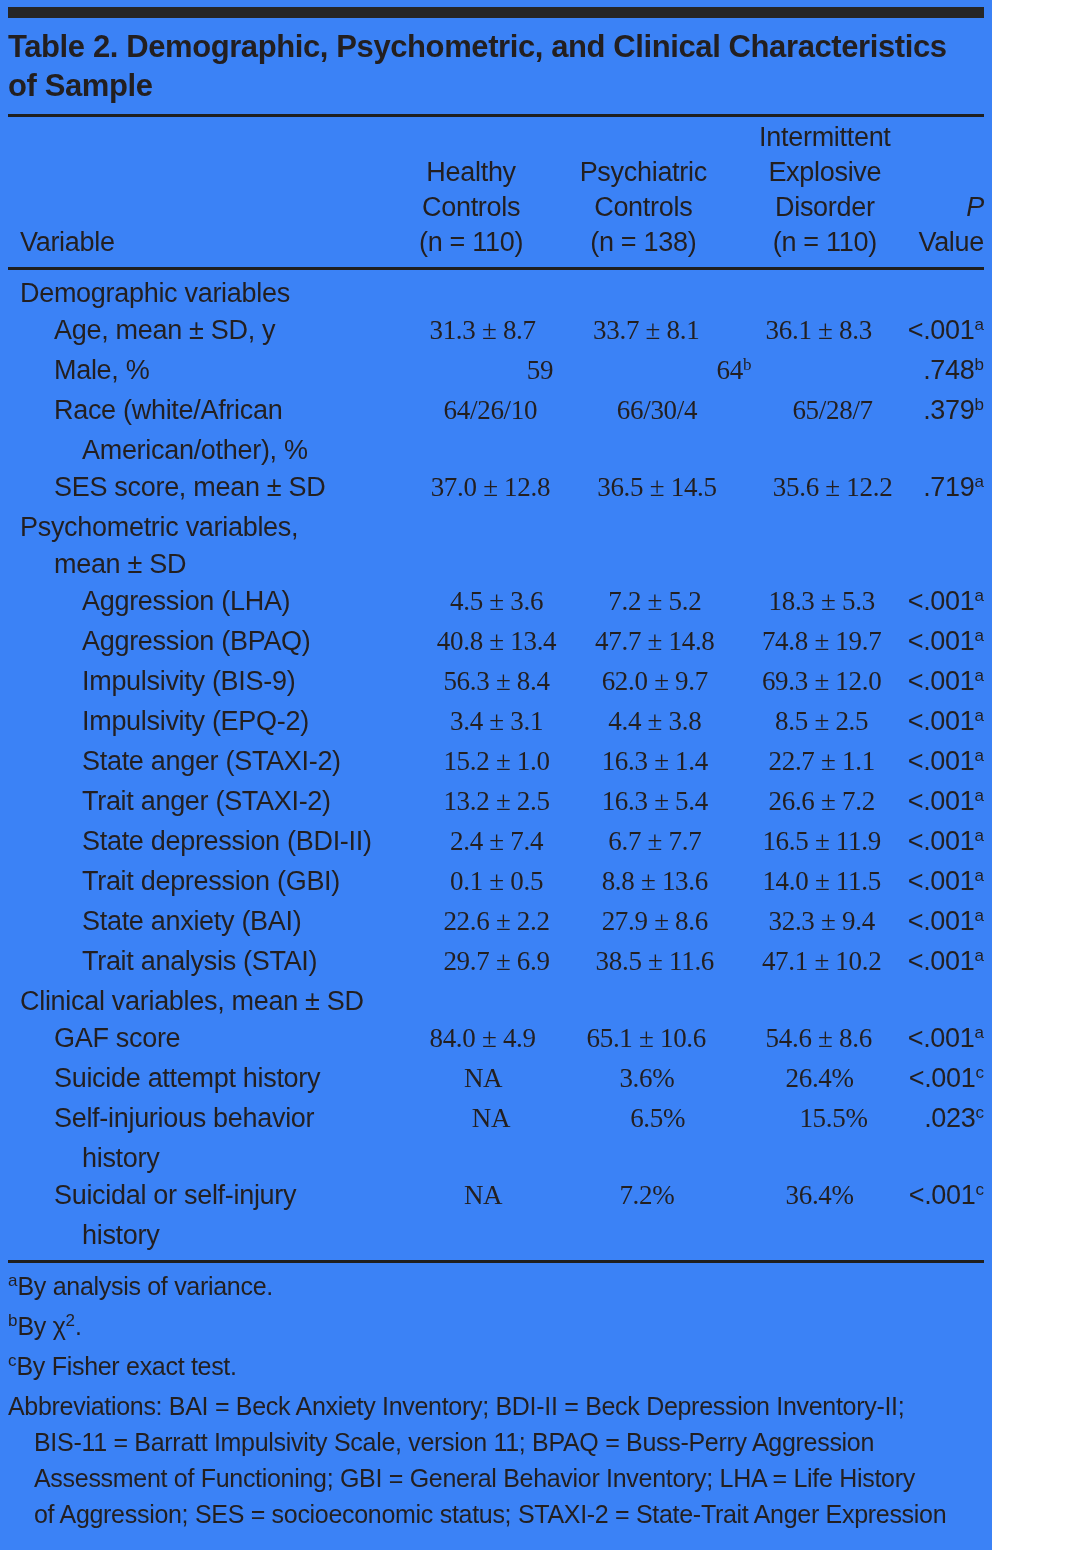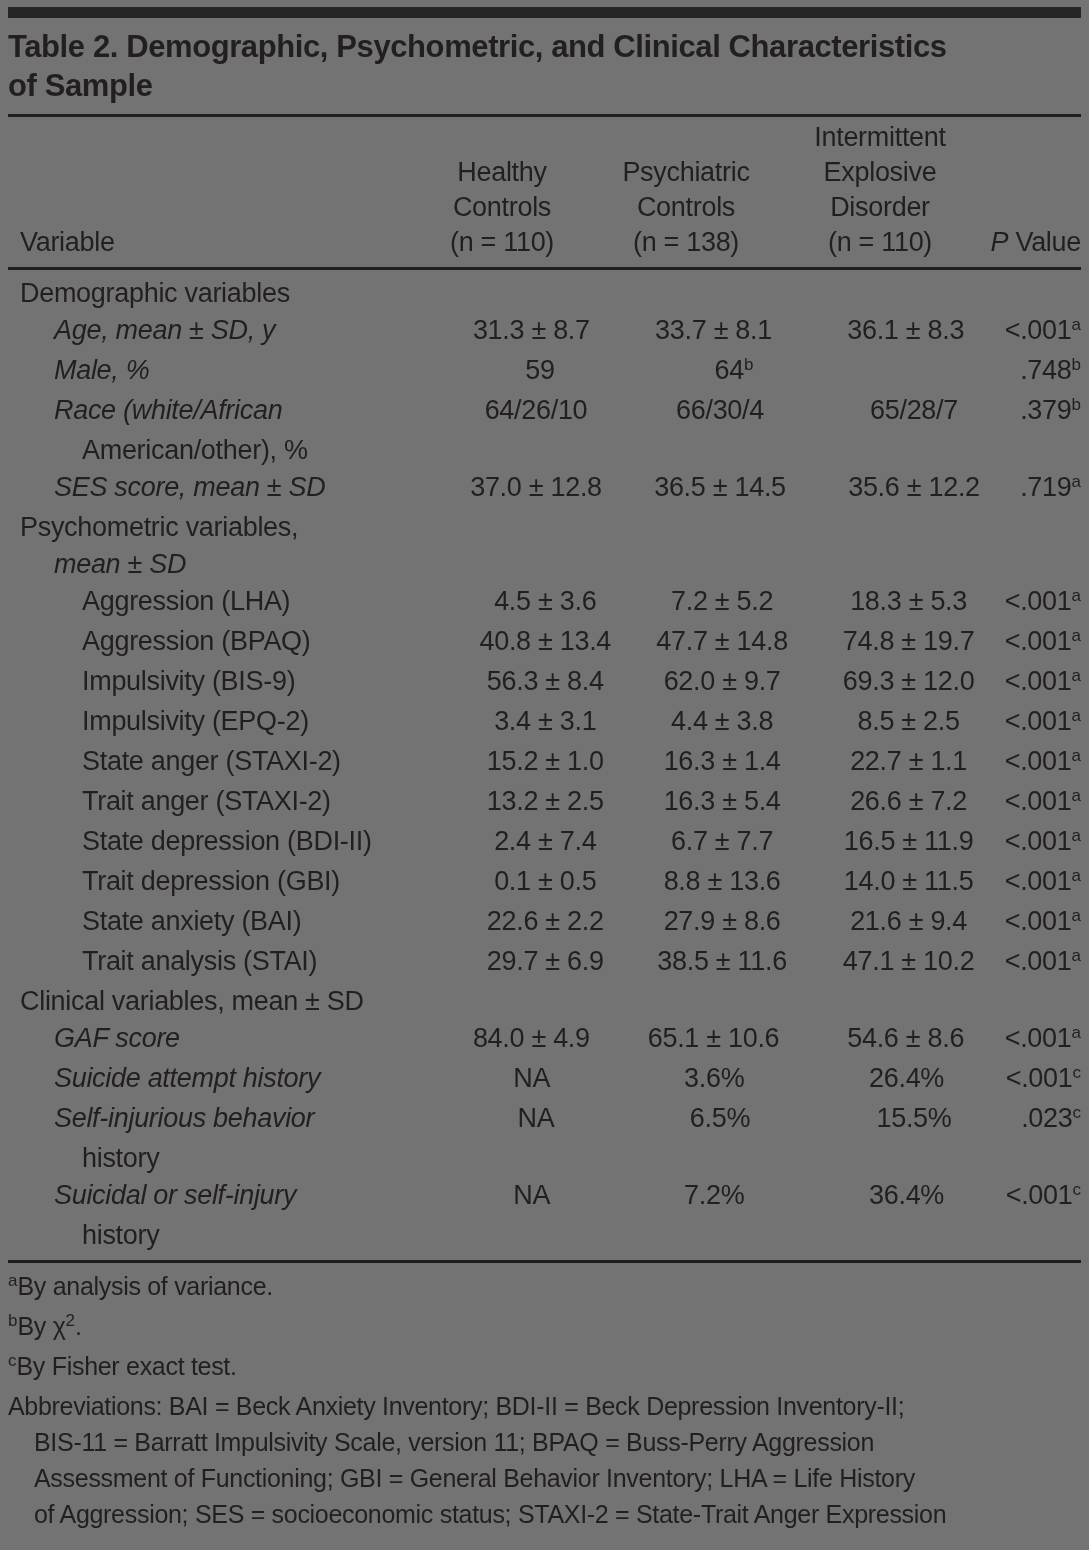--- a/index.html
+++ b/index.html
@@ -1,24 +1,24 @@
 <!DOCTYPE html>
 <html><head>
 <meta charset="utf-8">
 <style>
   html,body { margin:0; padding:0; background:#ffffff; }
   .page {
     position:relative;
-    width:1089px; height:1550px;
+    width:992px; height:1550px;
     box-sizing:border-box;
     padding:7px 8px 0 8px;
     font-family:"Liberation Sans", sans-serif;
     color:#231f20;
     overflow:hidden;
-    background:#737373;
+    background:#3b82f6;
   }
   .topbar { height:11px; background:#262626; }
   .title {
     font-size:31px; font-weight:bold; line-height:39px;
     letter-spacing:-0.4px;
     padding:9px 0 9px 0;
   }
   .rule { height:3px; background:#1f1f1f; }
 
   .thead {
@@ -33,24 +33,24 @@
   .c3 { width:188px; }
   .c4 { width:200px; }
   .c5 { flex:1; text-align:right; }
 
   .tbody {
     padding:5px 0 6px 0;
     font-size:27px; line-height:37px; letter-spacing:-0.3px;
   }
   .trow { display:flex; }
   .tcell { white-space:nowrap; }
-  .tval { text-align:center; }
+  .tval { text-align:center;font-family:Liberation Serif, serif; }
   .pcell { flex:1; text-align:right; }
   .ind0 { padding-left:0; }
-  .ind1 { padding-left:34px;font-style:italic; }
+  .ind1 { padding-left:34px; }
   .ind2 { padding-left:62px; }
 
   .sup {
     font-size:17px;
     position:relative; top:-9px;
     letter-spacing:0;
   }
   .ital { font-style:italic; }
 
   .footnotes {
@@ -184,21 +184,21 @@
         <div class="c1 ind2 tcell">Trait depression (GBI)</div>
         <div class="c2 tval tcell">0.1 ± 0.5</div>
         <div class="c3 tval tcell">8.8 ± 13.6</div>
         <div class="c4 tval tcell">14.0 ± 11.5</div>
         <div class="c5 pcell tcell">&lt;.001<span class="sup">a</span></div>
       </div>
       <div class="trow">
         <div class="c1 ind2 tcell">State anxiety (BAI)</div>
         <div class="c2 tval tcell">22.6 ± 2.2</div>
         <div class="c3 tval tcell">27.9 ± 8.6</div>
-        <div class="c4 tval tcell">21.6 ± 9.4</div>
+        <div class="c4 tval tcell">32.3 ± 9.4</div>
         <div class="c5 pcell tcell">&lt;.001<span class="sup">a</span></div>
       </div>
       <div class="trow">
         <div class="c1 ind2 tcell">Trait analysis (STAI)</div>
         <div class="c2 tval tcell">29.7 ± 6.9</div>
         <div class="c3 tval tcell">38.5 ± 11.6</div>
         <div class="c4 tval tcell">47.1 ± 10.2</div>
         <div class="c5 pcell tcell">&lt;.001<span class="sup">a</span></div>
       </div>
       <div class="trow">

